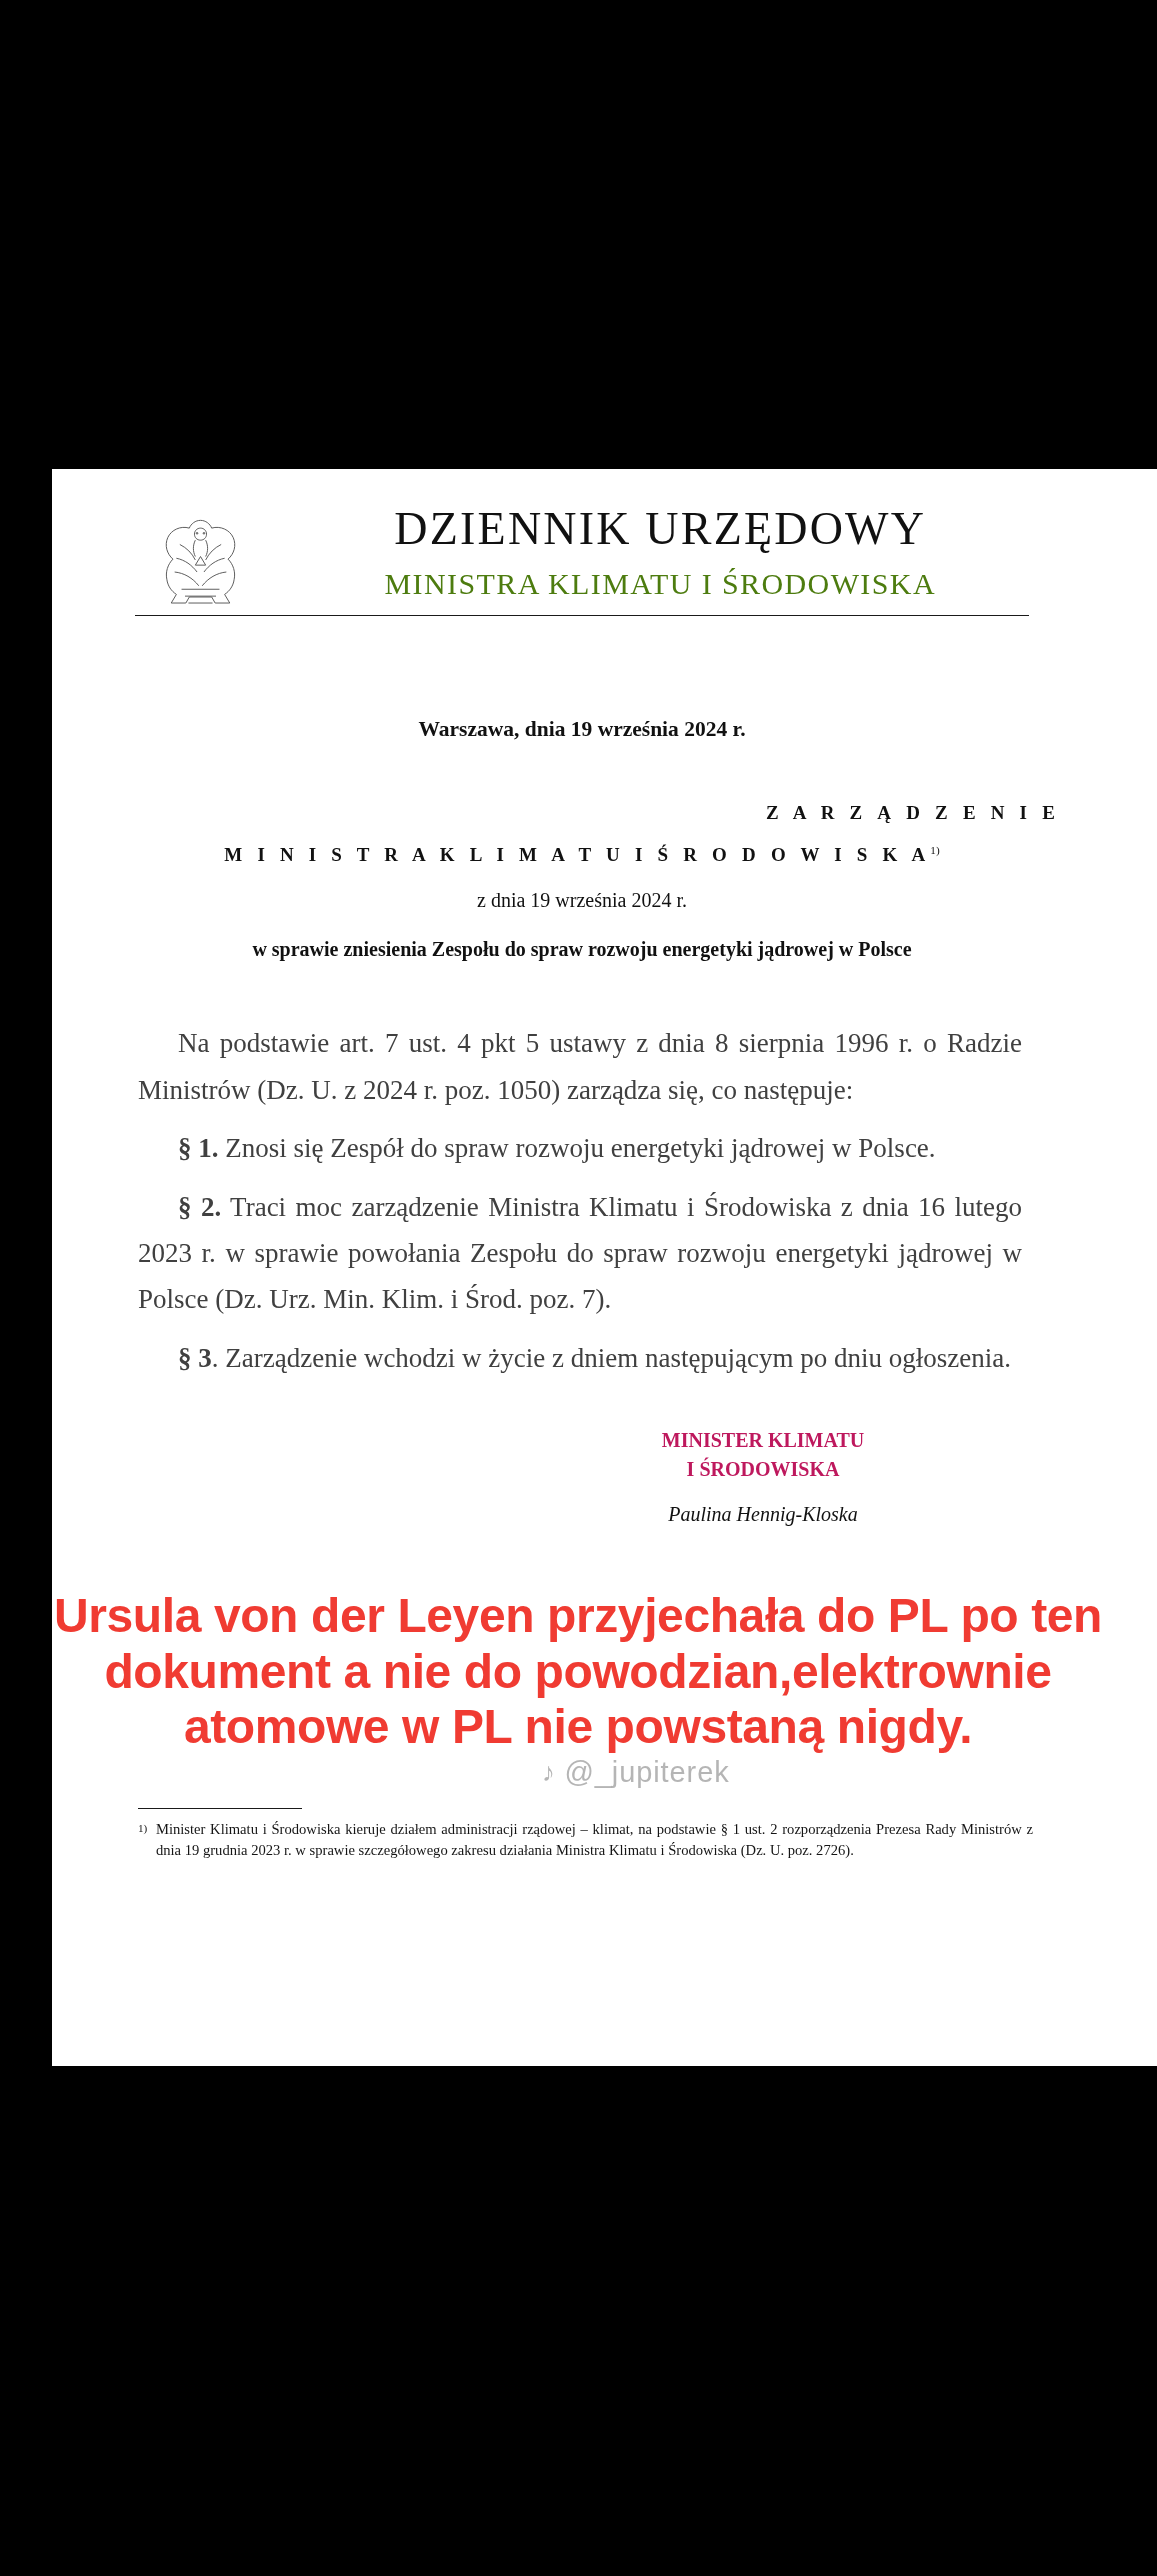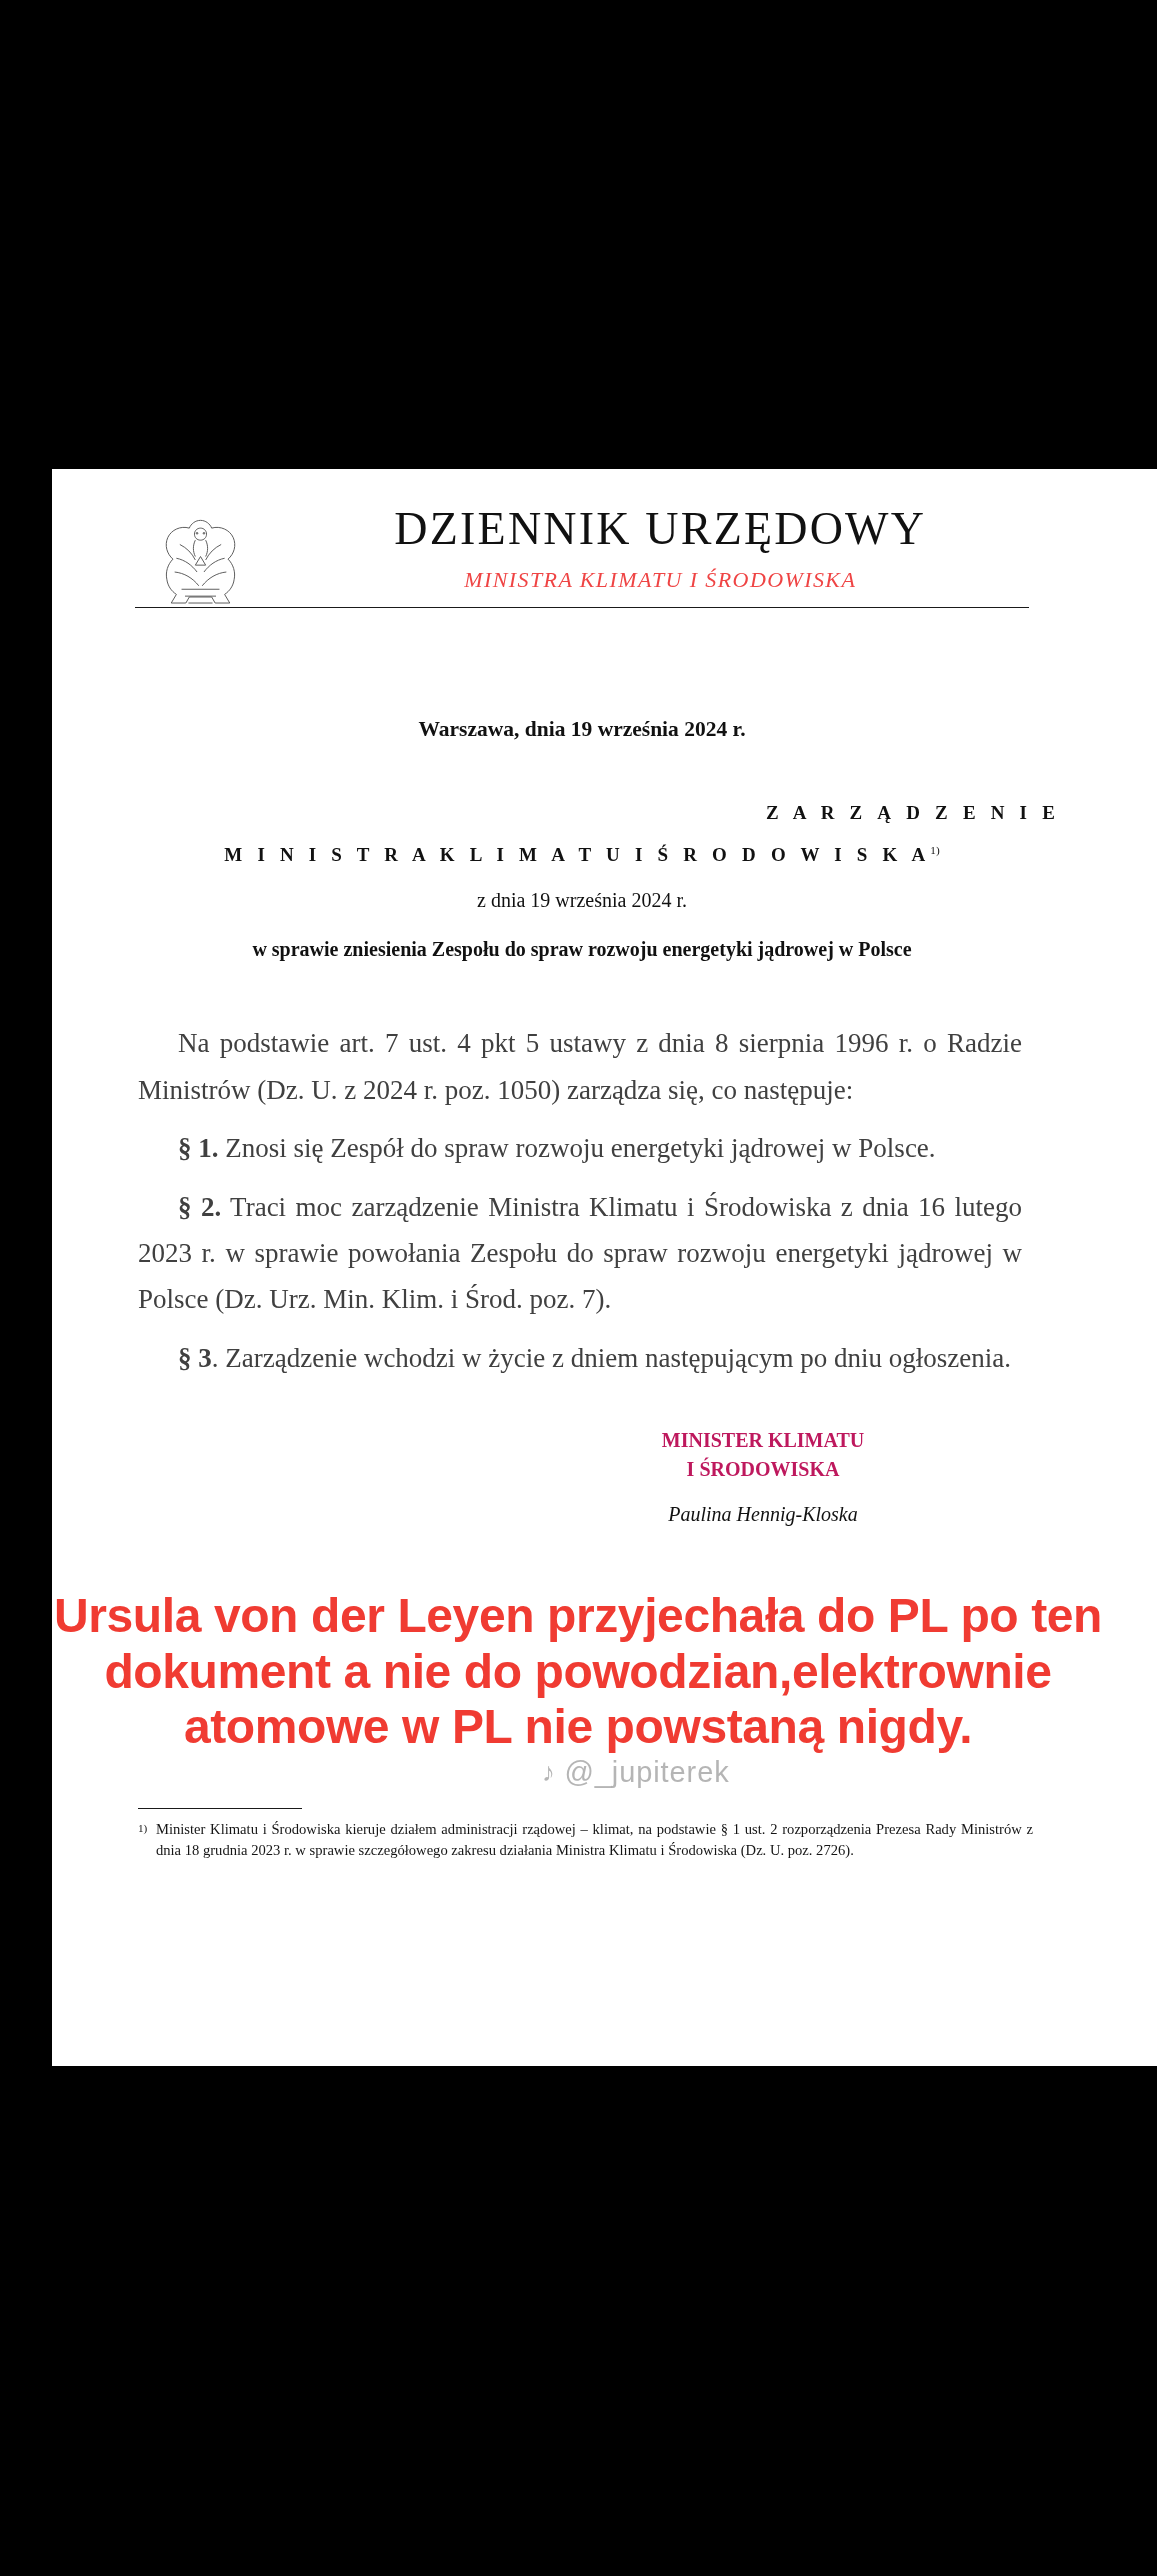--- a/index.html
+++ b/index.html
@@ -61,26 +61,25 @@
   .title-main {
     font-family: "Liberation Serif", serif;
     font-size: 46px;
     letter-spacing: 2.2px;
     color: #111;
     line-height: 1.05;
     white-space: nowrap;
   }
   .title-sub {
     font-family: "Liberation Serif", serif;
-    font-size: 22px;
+    font-size: 30px;
     letter-spacing: 1.4px;
-    color: #ef4444;
+    color: #4d7c0f;
     margin-top: 13.8px;
     white-space: nowrap;
-    font-style: italic;
   }
   .rule {
     border-bottom: 1.4px solid #1a1a1a;
     margin: 13.8px 31px 0 31px;
   }
 
   
   .place-date {
     text-align: center;
     font-size: 21.5px;
@@ -294,21 +293,21 @@
         <div class="sig-line2">I ŚRODOWISKA</div>
         <div class="sig-name">Paulina Hennig-Kloska</div>
       </div>
 
     </div>
 
     <div class="footnote">
       <div class="footnote-rule"></div>
       <div class="footnote-body">
         <span class="footnote-marker">1)</span>
-        <span>Minister Klimatu i Środowiska kieruje działem administracji rządowej – klimat, na podstawie § 1 ust. 2 rozporządzenia Prezesa Rady Ministrów z dnia 18 grudnia 2023 r. w sprawie szczegółowego zakresu działania Ministra Klimatu i Środowiska (Dz. U. poz. 2726).</span>
+        <span>Minister Klimatu i Środowiska kieruje działem administracji rządowej – klimat, na podstawie § 1 ust. 2 rozporządzenia Prezesa Rady Ministrów z dnia 19 grudnia 2023 r. w sprawie szczegółowego zakresu działania Ministra Klimatu i Środowiska (Dz. U. poz. 2726).</span>
       </div>
     </div>
   </div>
 
   <div class="caption">Ursula von der Leyen przyjechała do PL po ten dokument a nie do powodzian,elektrownie atomowe w PL nie powstaną nigdy.</div>
 
   <div class="watermark">
     <span class="wm-note">♪</span>
     <span>@_jupiterek</span>
   </div>

